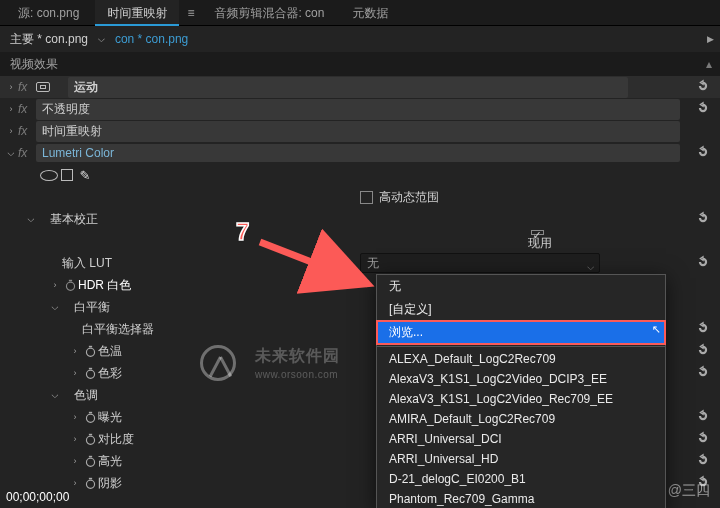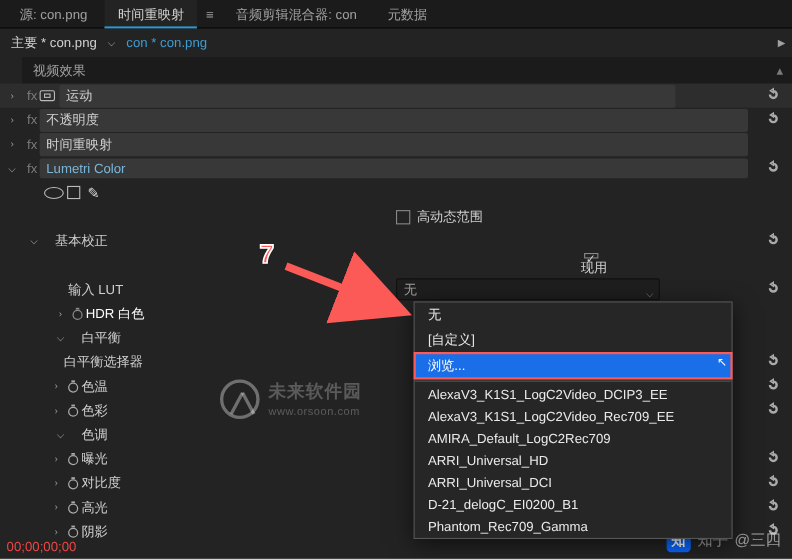--- a/index.html
+++ b/index.html
@@ -32,59 +32,59 @@
   .crumb .chev{color:var(--text-dim);font-size:9px;}
   .crumb .link{color:var(--blue-link);}
   .crumb .play{position:absolute;right:6px;color:var(--text-dim);font-size:9px;}
   
   .section-hdr{display:flex;align-items:center;height:24px;background:var(--bg-dark);padding:0 10px;color:var(--text-dim);}
   .section-hdr .caret{position:absolute;right:8px;color:var(--text-muted);}
   
   .fx-row{display:flex;align-items:center;height:22px;padding-left:4px;position:relative;}
   .fx-row.dk{background:#2d2d2d;}
   .tw{width:14px;display:inline-flex;justify-content:center;color:var(--text-dim);font-size:9px;cursor:pointer;}
-  .fx-badge{color:var(--text-muted);width:16px;text-align:right;}
+  .fx-badge{font-style:italic;color:var(--text-muted);width:16px;text-align:left;}
   .fx-icon{width:18px;display:inline-flex;align-items:center;justify-content:center;}
   .fx-title{flex:0 0 auto;padding:0 4px;}
-  .fx-title.boxed{background:var(--bg-row);padding:2px 6px;border-radius:2px;margin-left:2px;min-width:560px;}
+  .fx-title.boxed{background:var(--bg-row);padding:2px 6px;border-radius:2px;margin-left:16px;min-width:560px;font-weight:bold;}
   .fx-title.full{background:var(--bg-row);padding:2px 6px;border-radius:2px;margin-left:2px;flex:1;margin-right:40px;}
   .reset{position:absolute;right:10px;top:3px;color:var(--text-dim);cursor:pointer;}
   .reset svg{width:14px;height:14px;}
   
   .prop-row{display:flex;align-items:center;height:22px;padding-left:4px;position:relative;}
   .indent1{padding-left:24px;}
   .indent2{padding-left:48px;}
-  .indent3{padding-left:44px;text-align:right;}
+  .indent3{padding-left:68px;text-align:right;}
   .stopwatch{width:16px;display:inline-flex;align-items:center;justify-content:center;}
   .stopwatch svg{width:13px;height:13px;}
   .check{width:13px;height:13px;border:1px solid #888;display:inline-block;margin-right:6px;position:relative;}
   .check.on::after{content:"✓";position:absolute;left:1px;top:-2px;color:var(--text);font-size:11px;}
   
   .select{background:#1e1e1e;border:1px solid #111;height:20px;line-height:18px;padding:0 18px 0 6px;color:var(--text-dim);position:relative;min-width:240px;border-radius:2px;cursor:pointer;}
   .select .dd{position:absolute;right:5px;top:4px;font-size:9px;color:var(--text-muted);}
   
   .dropdown{position:absolute;background:var(--dropdown-bg);border:1px solid var(--dropdown-border);min-width:290px;z-index:50;box-shadow:0 4px 20px rgba(0,0,0,.6);}
   .dropdown .item{padding:3px 12px;color:#eaeaea;font-size:12px;cursor:pointer;white-space:nowrap;}
   .dropdown .item.hl{background:var(--accent-blue);position:relative;color:#fff;}
   .dropdown .item.hl .redbox{position:absolute;inset:-1px;border:2px solid var(--accent-red);pointer-events:none;}
   .dropdown .cursor{position:absolute;right:4px;top:2px;font-size:11px;color:#fff;}
   .dropdown .sep{height:1px;background:#555;margin:2px 0;}
   
   .anno{position:absolute;z-index:60;pointer-events:none;}
   .anno .num{position:absolute;font-size:24px;font-weight:800;color:var(--accent-red);-webkit-text-stroke:1.5px #fff;text-shadow:0 1px 2px rgba(0,0,0,.4);}
   
-  .wm{position:absolute;left:200px;top:345px;display:flex;align-items:center;gap:8px;color:rgba(255,255,255,.25);z-index:5;pointer-events:none;}
+  .wm{position:absolute;left:200px;top:345px;display:flex;align-items:center;gap:19px;color:rgba(255,255,255,.25);z-index:5;pointer-events:none;}
   .wm .logo{width:36px;height:36px;border:3px solid rgba(255,255,255,.35);border-radius:50%;position:relative;}
   .wm .logo::before,.wm .logo::after{content:"";position:absolute;background:rgba(255,255,255,.35);width:3px;height:22px;left:16px;top:9px;transform-origin:top center;}
   .wm .logo::before{transform:rotate(28deg);}
   .wm .logo::after{transform:rotate(-28deg);}
   .wm .t1{font-size:16px;font-weight:600;letter-spacing:1px;}
   .wm .t2{font-size:10px;letter-spacing:.5px;margin-top:2px;}
   
-  .timecode{position:absolute;left:6px;bottom:4px;color:#ef4444;font-size:12px;}
+  .timecode{position:absolute;left:6px;bottom:4px;color:#ffffff;font-size:12px;}
   
   .zhihu{position:absolute;right:10px;bottom:6px;color:rgba(255,255,255,.55);font-size:14px;display:flex;align-items:center;gap:6px;}
   .zhihu .zicon{background:#0a66ff;color:#fff;width:22px;height:22px;display:inline-flex;align-items:center;justify-content:center;border-radius:4px;font-size:13px;font-weight:bold;}
   
   .sq-icon{width:14px;height:10px;border:1.5px solid #bbb;border-radius:2px;display:inline-block;position:relative;}
   .sq-icon::after{content:"";position:absolute;left:3px;right:3px;top:2px;bottom:2px;border:1px solid #bbb;}
   .ellipse{width:18px;height:11px;border:1.5px solid #bbb;border-radius:50%;display:inline-block;}
   .square{width:12px;height:12px;border:1.5px solid #bbb;display:inline-block;}
   .eyedrop{color:#ddd;font-size:13px;}
   
@@ -103,21 +103,21 @@
     <div class="tab">元数据</div>
   </div>
 
   <div class="crumb">
     <span>主要 * con.png</span>
     <span class="chev">⌵</span>
     <span class="link">con * con.png</span>
     <span class="play">▶</span>
   </div>
 
-  <div class="section-hdr" style="position:relative;margin-left:20px;">
+  <div class="section-hdr" style="position:relative;">
     <span>视频效果</span>
     <span class="caret">▴</span>
   </div>
 
   <div class="fx-row dk">
     <span class="tw">›</span>
     <span class="fx-badge">fx</span>
     <span class="fx-icon">
         <span class="sq-icon"></span>
       </span>
@@ -312,25 +312,26 @@
 
   <div class="dropdown" style="left:376px;top:274px;">
     <div class="item">无</div>
     <div class="item">[自定义]</div>
     <div class="item hl">
       <span>浏览...</span>
       <span class="cursor">↖</span>
       <span class="redbox"></span>
     </div>
     <div class="sep"></div>
+    <div class="item">ALEXA_Default_LogC2Rec709</div>
     <div class="item">AlexaV3_K1S1_LogC2Video_DCIP3_EE</div>
     <div class="item">AlexaV3_K1S1_LogC2Video_Rec709_EE</div>
     <div class="item">AMIRA_Default_LogC2Rec709</div>
+    <div class="item">ARRI_Universal_DCI</div>
     <div class="item">ARRI_Universal_HD</div>
-    <div class="item">ARRI_Universal_DCI</div>
     <div class="item">D-21_delogC_EI0200_B1</div>
     <div class="item">Phantom_Rec709_Gamma</div>
   </div>
 
   <div class="anno" style="left:236px;top:218px;width:160px;height:110px;">
     <span class="num" style="left:0;top:0;">7</span>
     <svg width="160" height="110" style="position:absolute;left:0;top:0;">
       <defs>
         <marker id="ah" markerWidth="12" markerHeight="12" refX="9" refY="5" orient="auto">
           <path d="M0,0 L10,5 L0,10 Z" fill="#fc5a57"></path>

